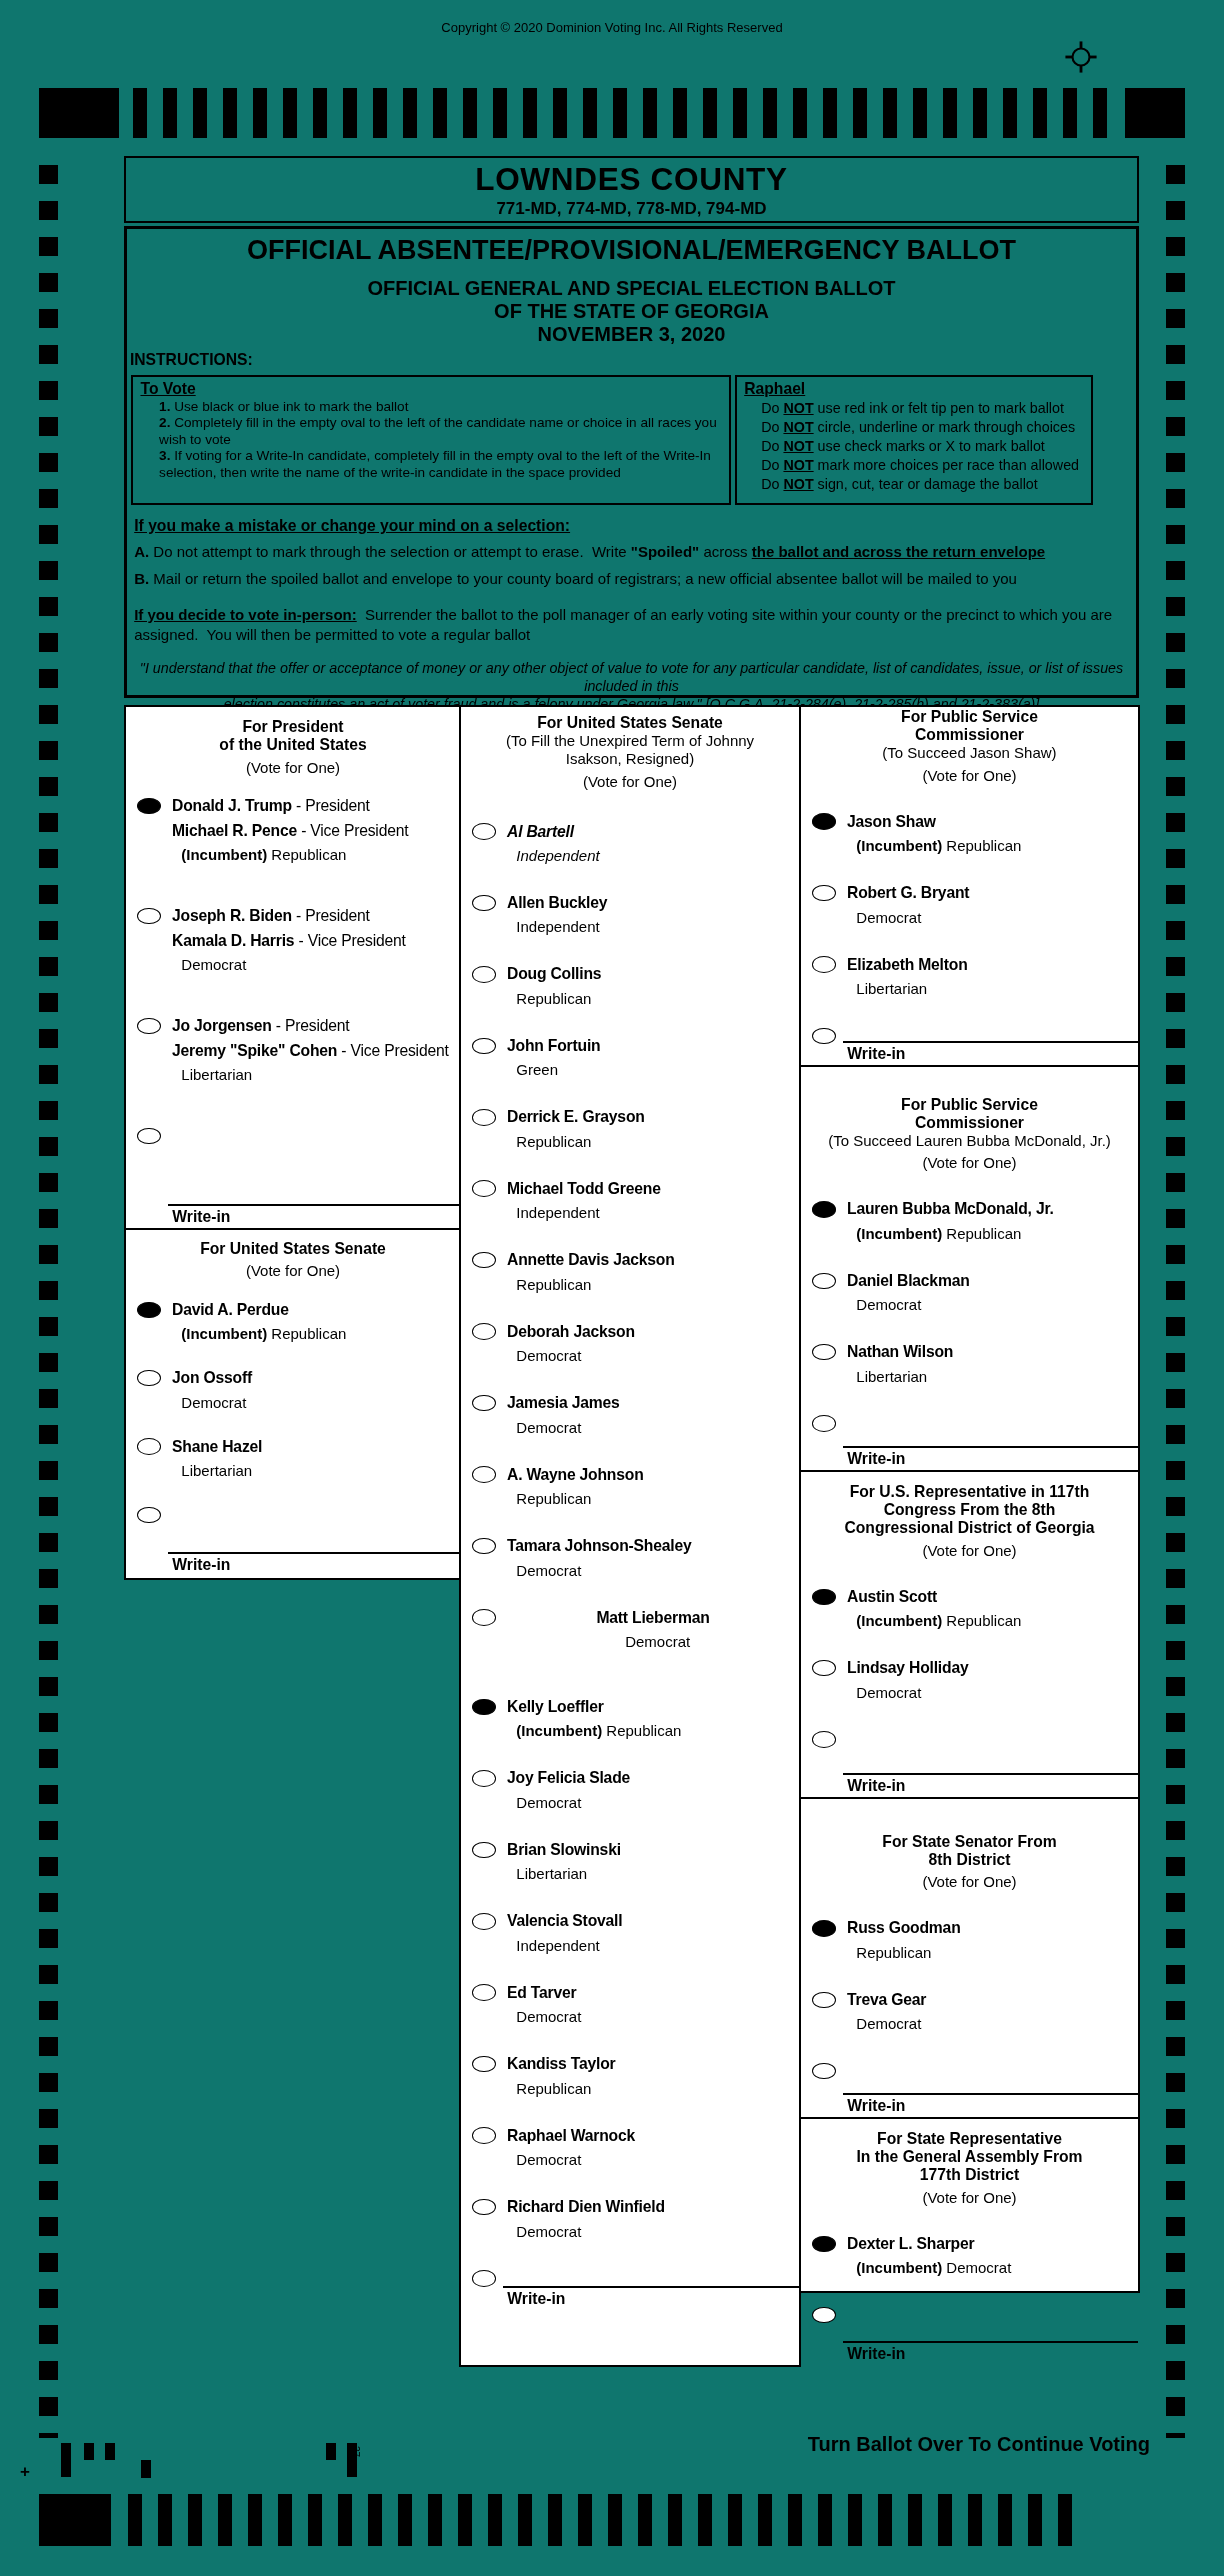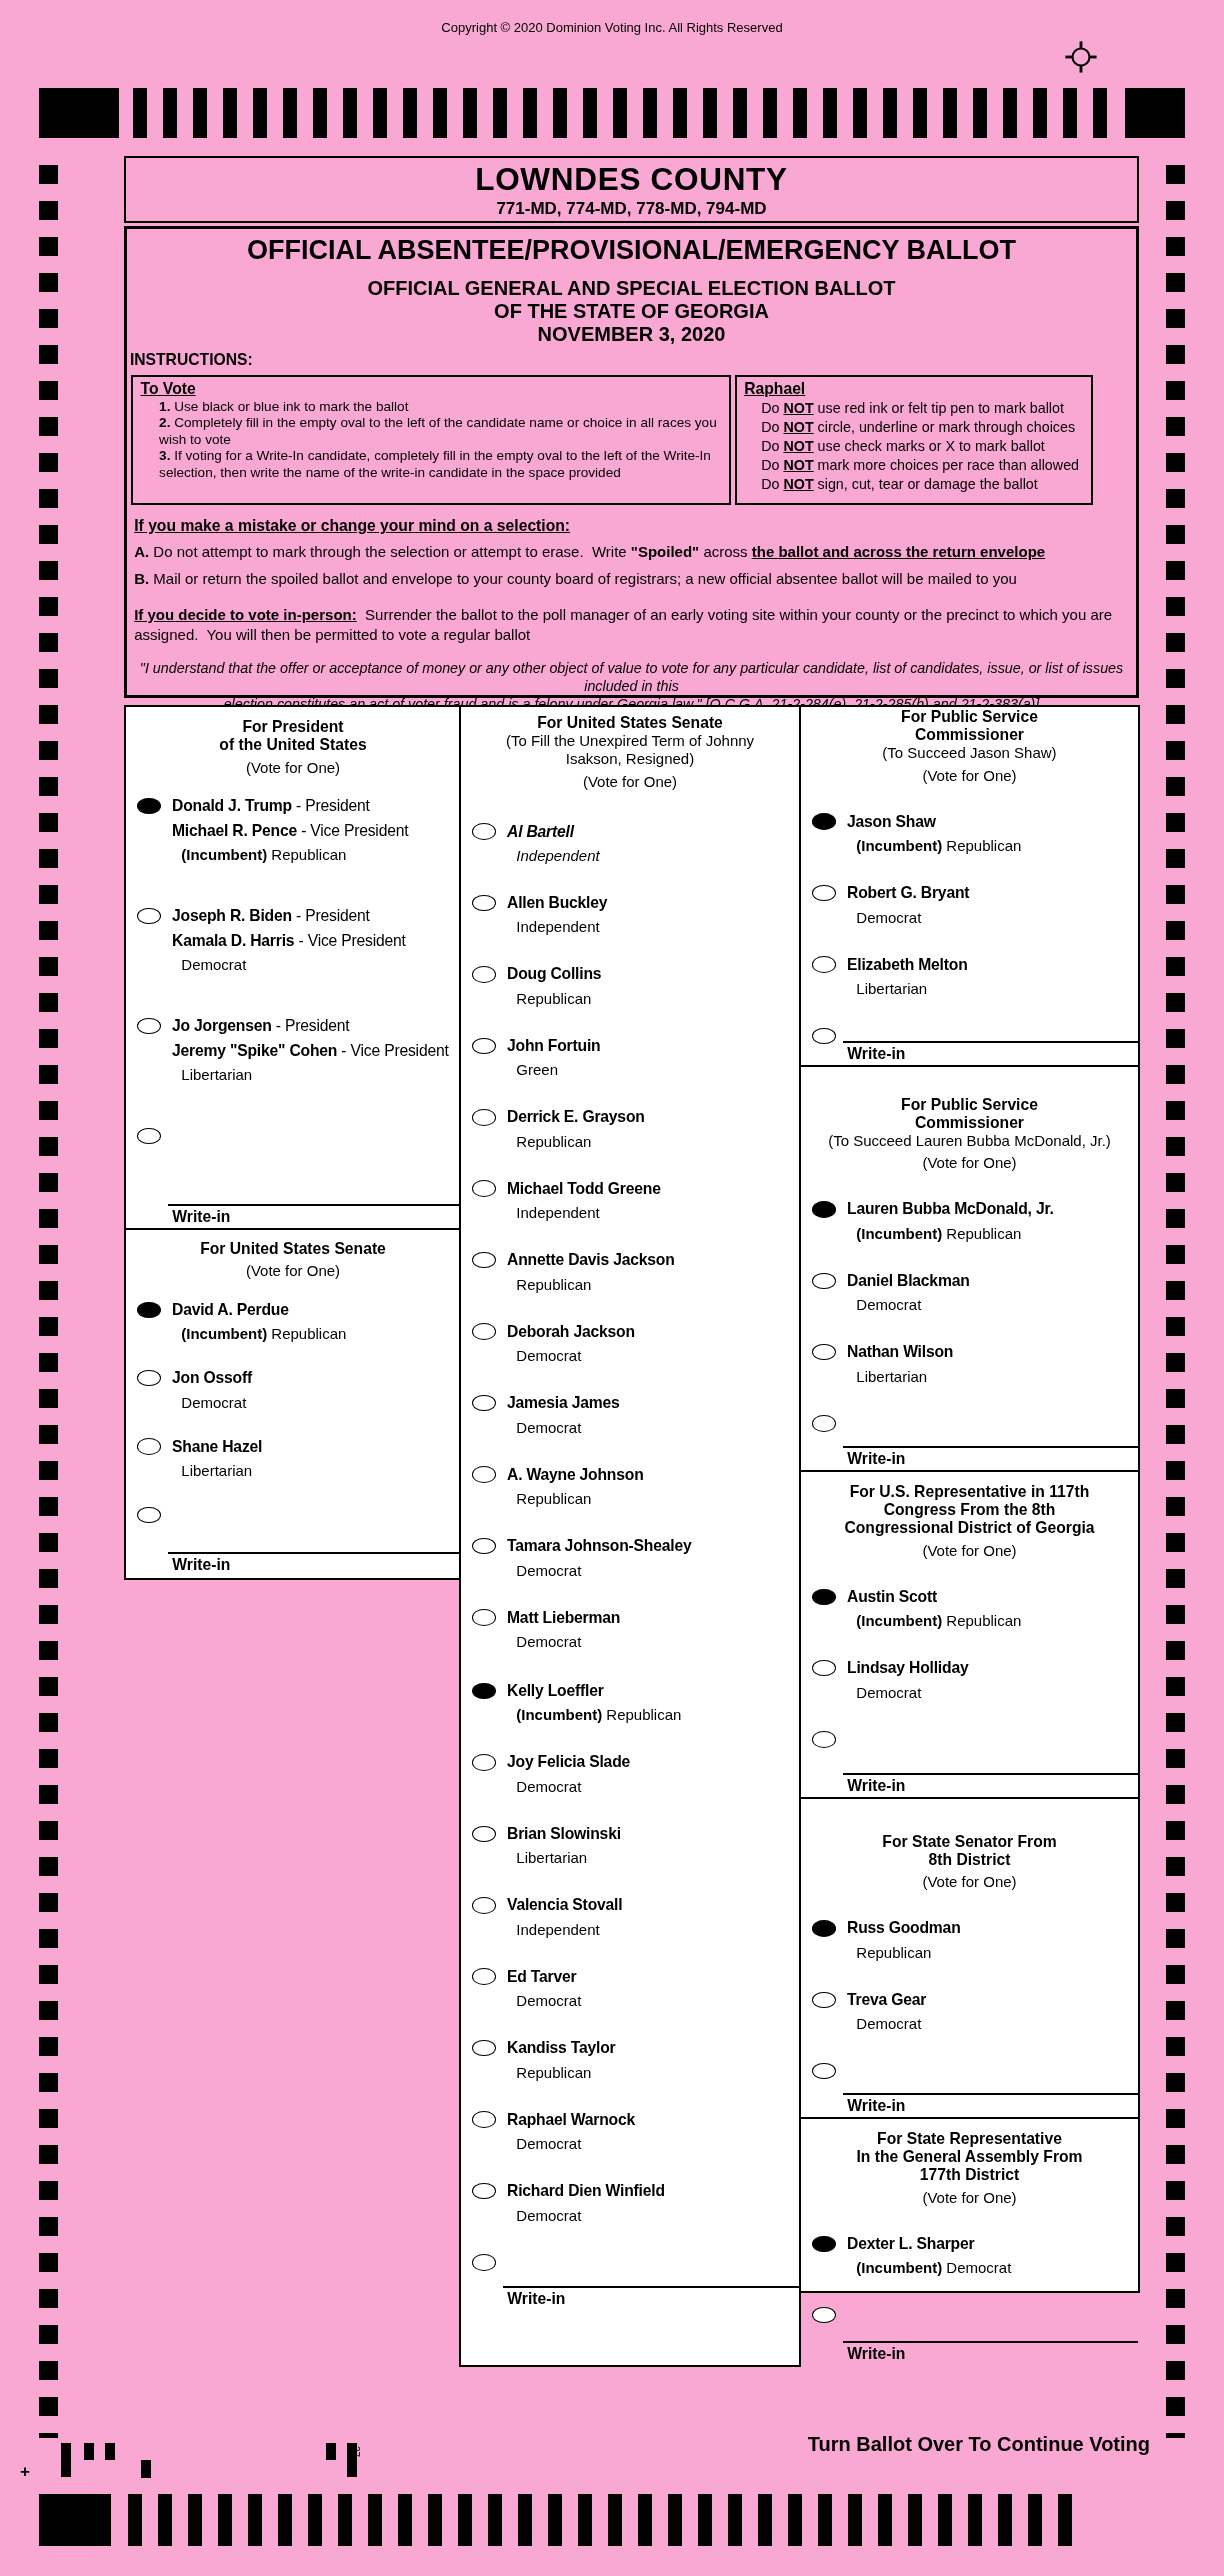--- a/index.html
+++ b/index.html
@@ -1,18 +1,18 @@
 <!DOCTYPE html>
 <html style="font-size:11.4px"><head>
 <meta charset="utf-8">
 <style>
   * { box-sizing: border-box; margin: 0; padding: 0; }
   html,body { background:#fff; }
   #ballot {
-    position: relative; width: 1224px; height: 2576px; background: #f9a8d4;
+    position: relative; width: 1224px; height: 2576px; background: #0f766e;
     font-family: "Liberation Sans", sans-serif; color: #000; overflow: hidden;
   }
   .b  { font-weight: bold; }
   .bu { font-weight: bold; text-decoration: underline; }
   .pre { white-space: pre-wrap; }
 
   
   .copyright { position:absolute; top:20px; left:0; width:100%; text-align:center; font-size:13px; }
   .timing-top { position:absolute; left:39px; top:88px; width:1146px; height:50px; }
   .tt-big-left  { position:absolute; left:0; top:0; width:80px; height:50px; background:#000; }
@@ -283,21 +283,21 @@
         <div class="cand" style="margin-bottom: 30px;">
           <span class="oval"></span>
           <div class="cand-line"><span class="cname">A. Wayne Johnson</span></div>
           <div class="party-line"><span class="cparty">Republican</span></div>
         </div>
         <div class="cand" style="margin-bottom: 30px;">
           <span class="oval"></span>
           <div class="cand-line"><span class="cname">Tamara Johnson-Shealey</span></div>
           <div class="party-line"><span class="cparty">Democrat</span></div>
         </div>
-        <div class="cand" style="margin-bottom: 32px;">
+        <div class="cand" style="margin-bottom: 48px; text-align: center;">
           <span class="oval"></span>
           <div class="cand-line"><span class="cname">Matt Lieberman</span></div>
           <div class="party-line"><span class="cparty">Democrat</span></div>
         </div>
         <div class="cand" style="margin-bottom: 30px;">
           <span class="oval filled"></span>
           <div class="cand-line"><span class="cname">Kelly Loeffler</span></div>
           <div class="party-line"><span class="cinc">(Incumbent) </span><span class="cparty">Republican</span></div>
         </div>
         <div class="cand" style="margin-bottom: 30px;">

